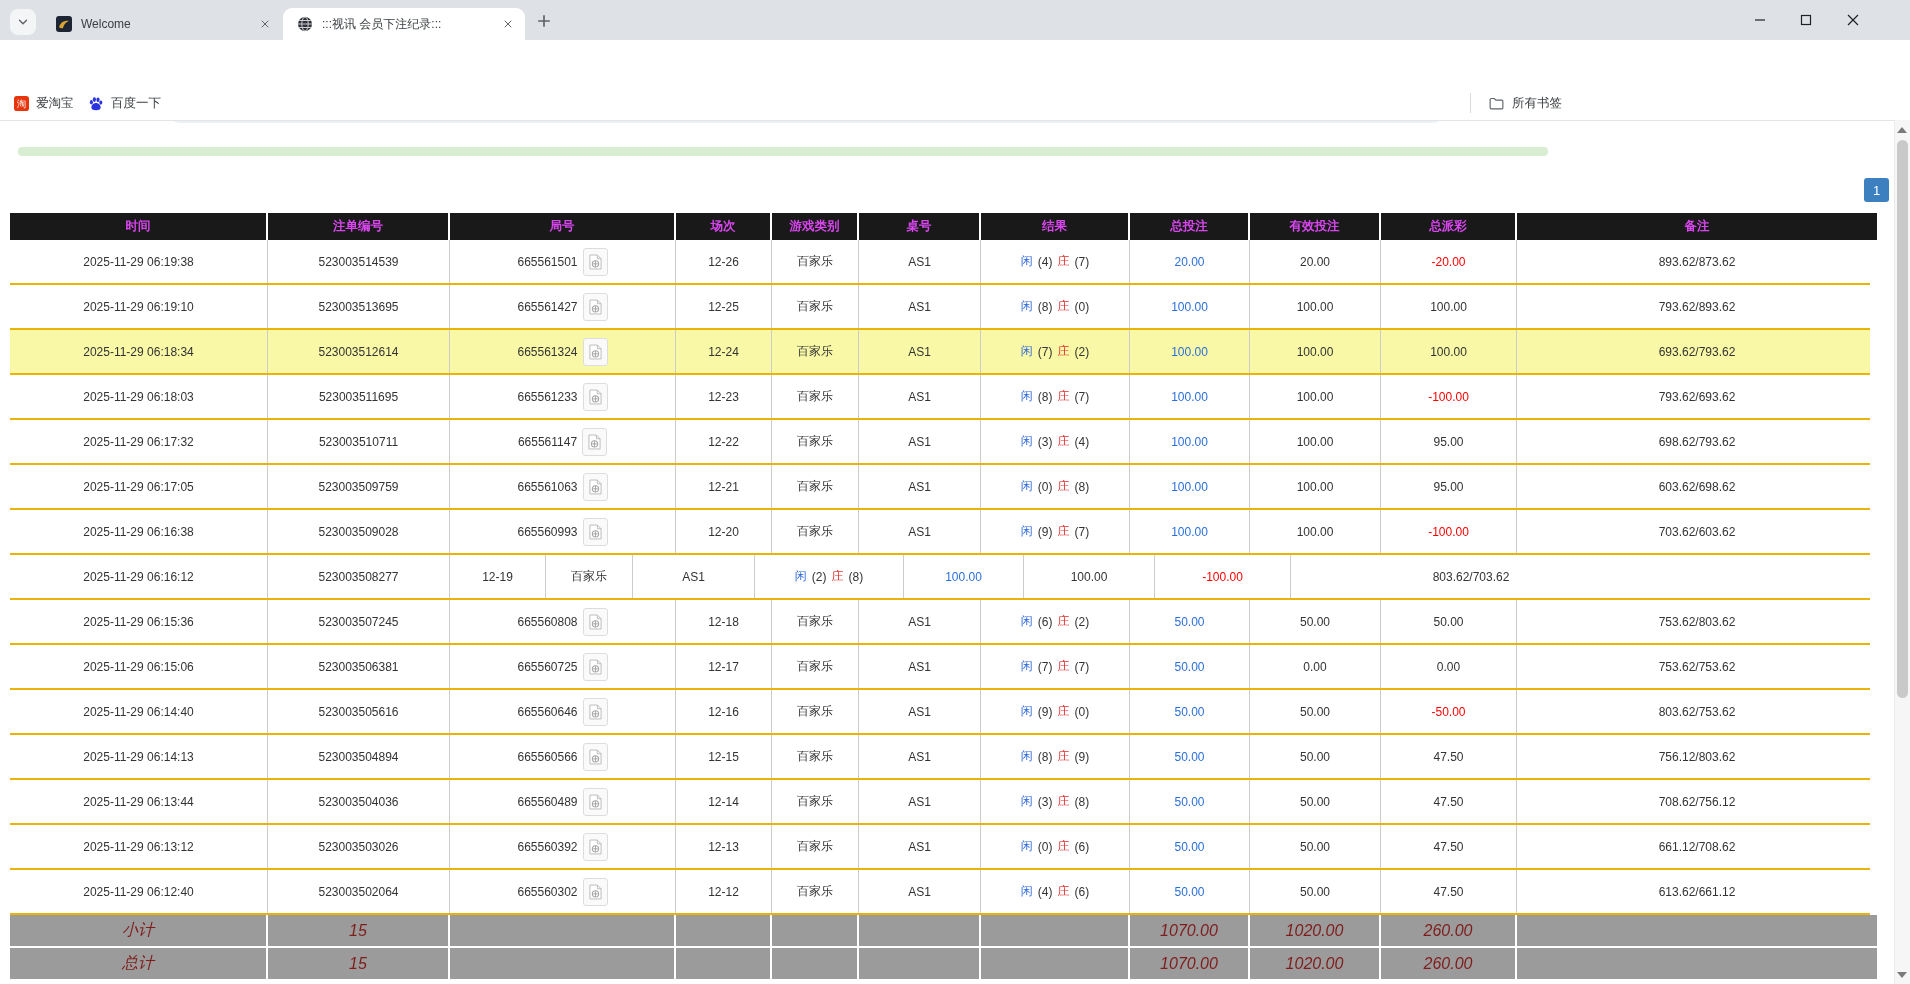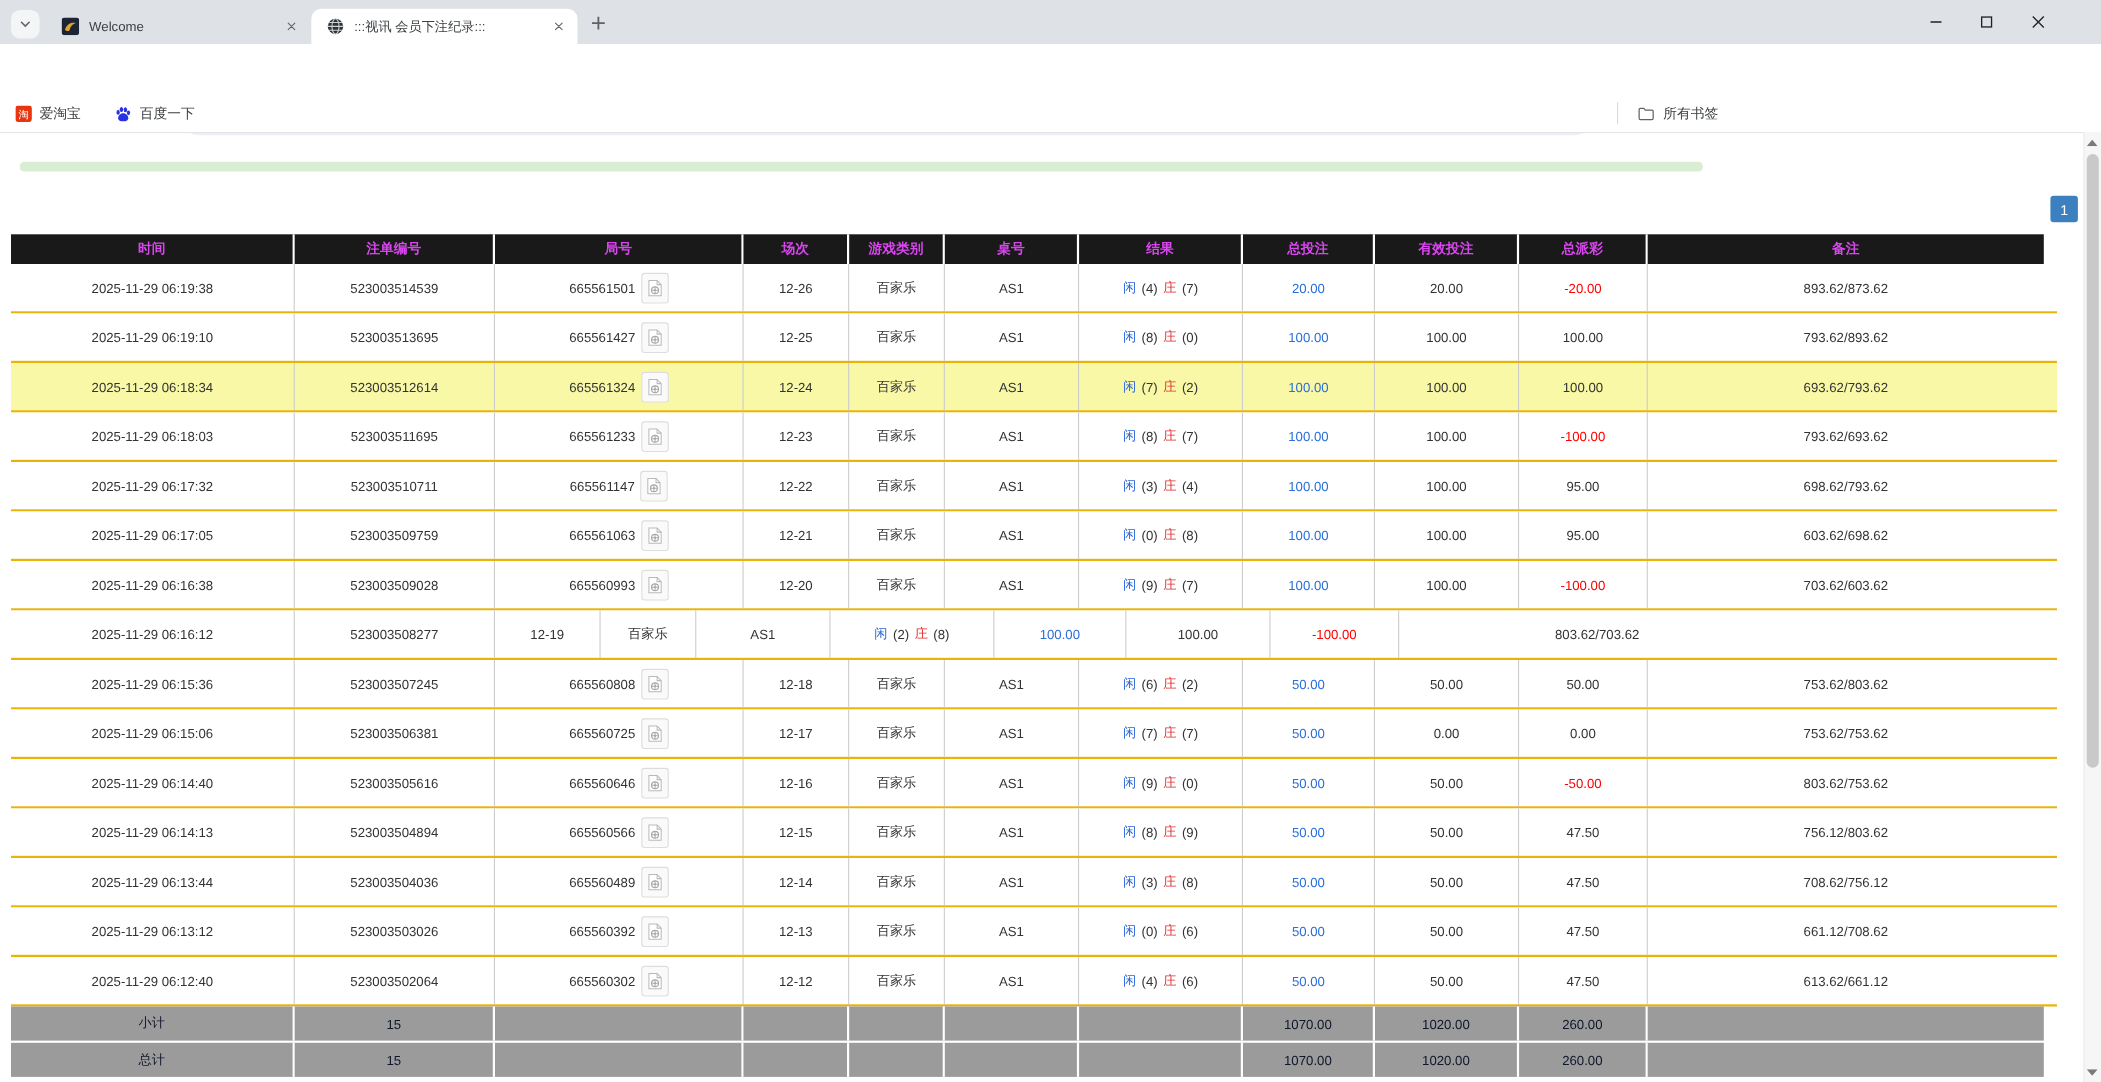--- a/index.html
+++ b/index.html
@@ -36,25 +36,25 @@
   .hrow{height:27px;}
   .hcell{box-sizing:border-box;background:#191919;color:#d946ef;font-weight:bold;font-size:12.5px;
          display:flex;align-items:center;justify-content:center;border-right:2px solid #fff;flex:0 0 auto;}
   .hcell:last-child{border-right:none;}
   .row{height:43px;border-bottom:2px solid #eab308;background:#fff;}
   .row.hl{background:#f8f8a6;}
   .cell{box-sizing:border-box;display:flex;align-items:center;justify-content:center;gap:5px;
         font-size:12px;color:#333;border-right:1px solid #ccc;flex:0 0 auto;overflow:hidden;}
   .cell:last-child{border-right:none;}
   .frow{height:31px;border-bottom:2px solid #fff;}
-  .fcell{box-sizing:border-box;background:#9b9b9b;color:#0f172a;font-size:12px;
-         display:flex;align-items:center;justify-content:center;border-right:2px solid #fff;flex:0 0 auto;}
+  .fcell{box-sizing:border-box;background:#9b9b9b;color:#7f1d1d;font-size:16px;
+         display:flex;align-items:center;justify-content:center;border-right:2px solid #fff;flex:0 0 auto;font-style:italic;}
   .fcell:last-child{border-right:none;}
   .c0{width:258px}.c1{width:182px}.c2{width:226px}.c3{width:96px}.c4{width:87px}.c5{width:122px}
-  .c6{width:149px}.c7{width:120px}.c8{width:131px}.c9{width:117px}.c10{width:360px}
+  .c6{width:149px}.c7{width:120px}.c8{width:131px}.c9{width:136px}.c10{width:360px}
   .blue{color:#2a6fdb;}
   .neg{color:#f00;}
   .res-p{color:#2b66d9;}
   .res-b{color:#e03030;}
   .res-n{color:#333;}
   .vbtn{width:23px;height:26px;border:1px solid #ddd;border-radius:3px;background:#fafafa;
         display:flex;align-items:center;justify-content:center;}
   
   #sbar{position:absolute;left:1894px;top:120px;width:16px;height:864px;background:#f6f6f6;border-left:1px solid #ebebeb;}
   #sthumb{position:absolute;left:1897px;top:140px;width:11px;height:558px;background:#c9c9c9;border-radius:6px;}
@@ -167,21 +167,21 @@
   </div>
 
   <div id="bookbar"></div>
   <div class="bk" style="left:14px">
     <svg width="15" height="15" viewBox="0 0 16 16">
         <rect width="16" height="16" rx="3" fill="#e8350e"></rect>
         <text x="8" y="12" font-size="10" fill="#fff" text-anchor="middle" font-family="Liberation Sans, sans-serif">淘</text>
       </svg>
     <span>爱淘宝</span>
   </div>
-  <div class="bk" style="left:104px">
+  <div class="bk" style="left:88px">
     <svg width="16" height="16" viewBox="0 0 16 16">
         <ellipse cx="3.4" cy="6.2" rx="1.5" ry="2.2" fill="#2932e1"></ellipse>
         <ellipse cx="6.4" cy="3.6" rx="1.6" ry="2.3" fill="#2932e1"></ellipse>
         <ellipse cx="10" cy="3.8" rx="1.6" ry="2.3" fill="#2932e1"></ellipse>
         <ellipse cx="12.8" cy="6.6" rx="1.5" ry="2.1" fill="#2932e1"></ellipse>
         <path d="M8 7c2.6 0 4.6 2.2 4.6 4.4 0 1.8-1.4 2.8-4.6 2.8s-4.6-1-4.6-2.8C3.4 9.2 5.4 7 8 7z" fill="#2932e1"></path>
       </svg>
     <span>百度一下</span>
   </div>
   <div class="bkdiv"></div>

